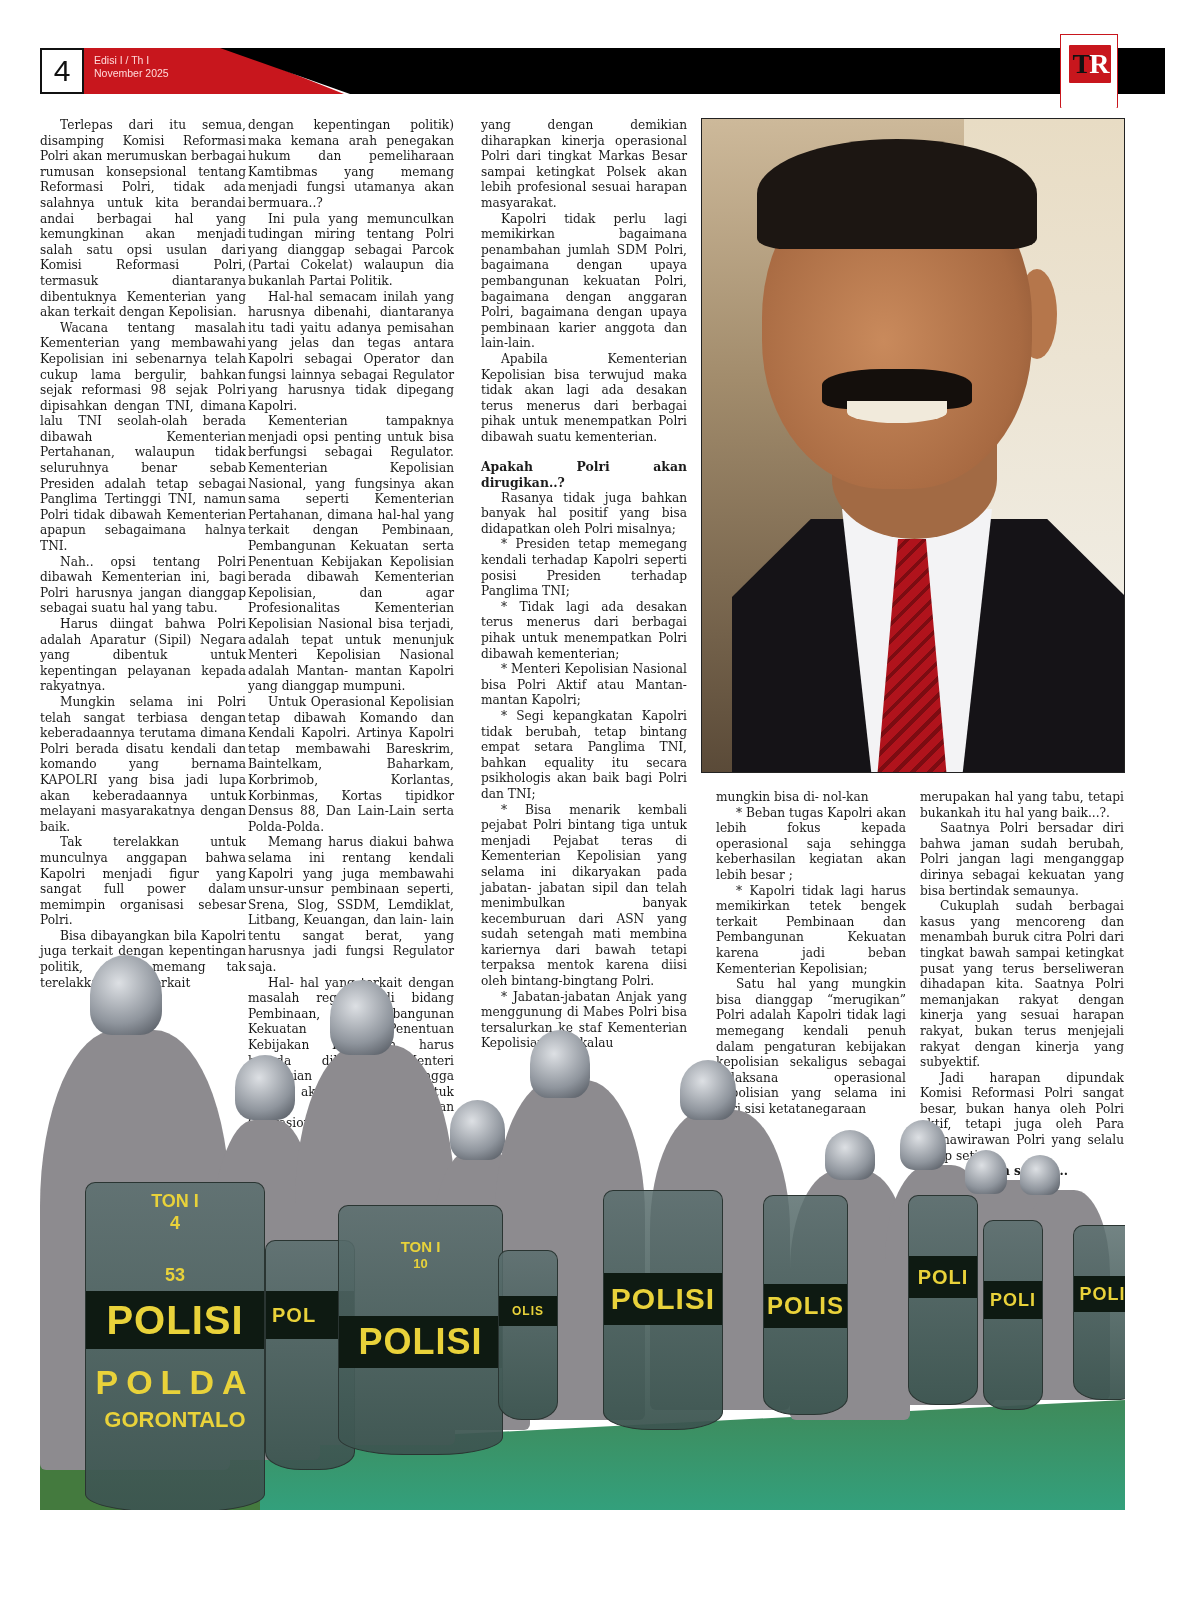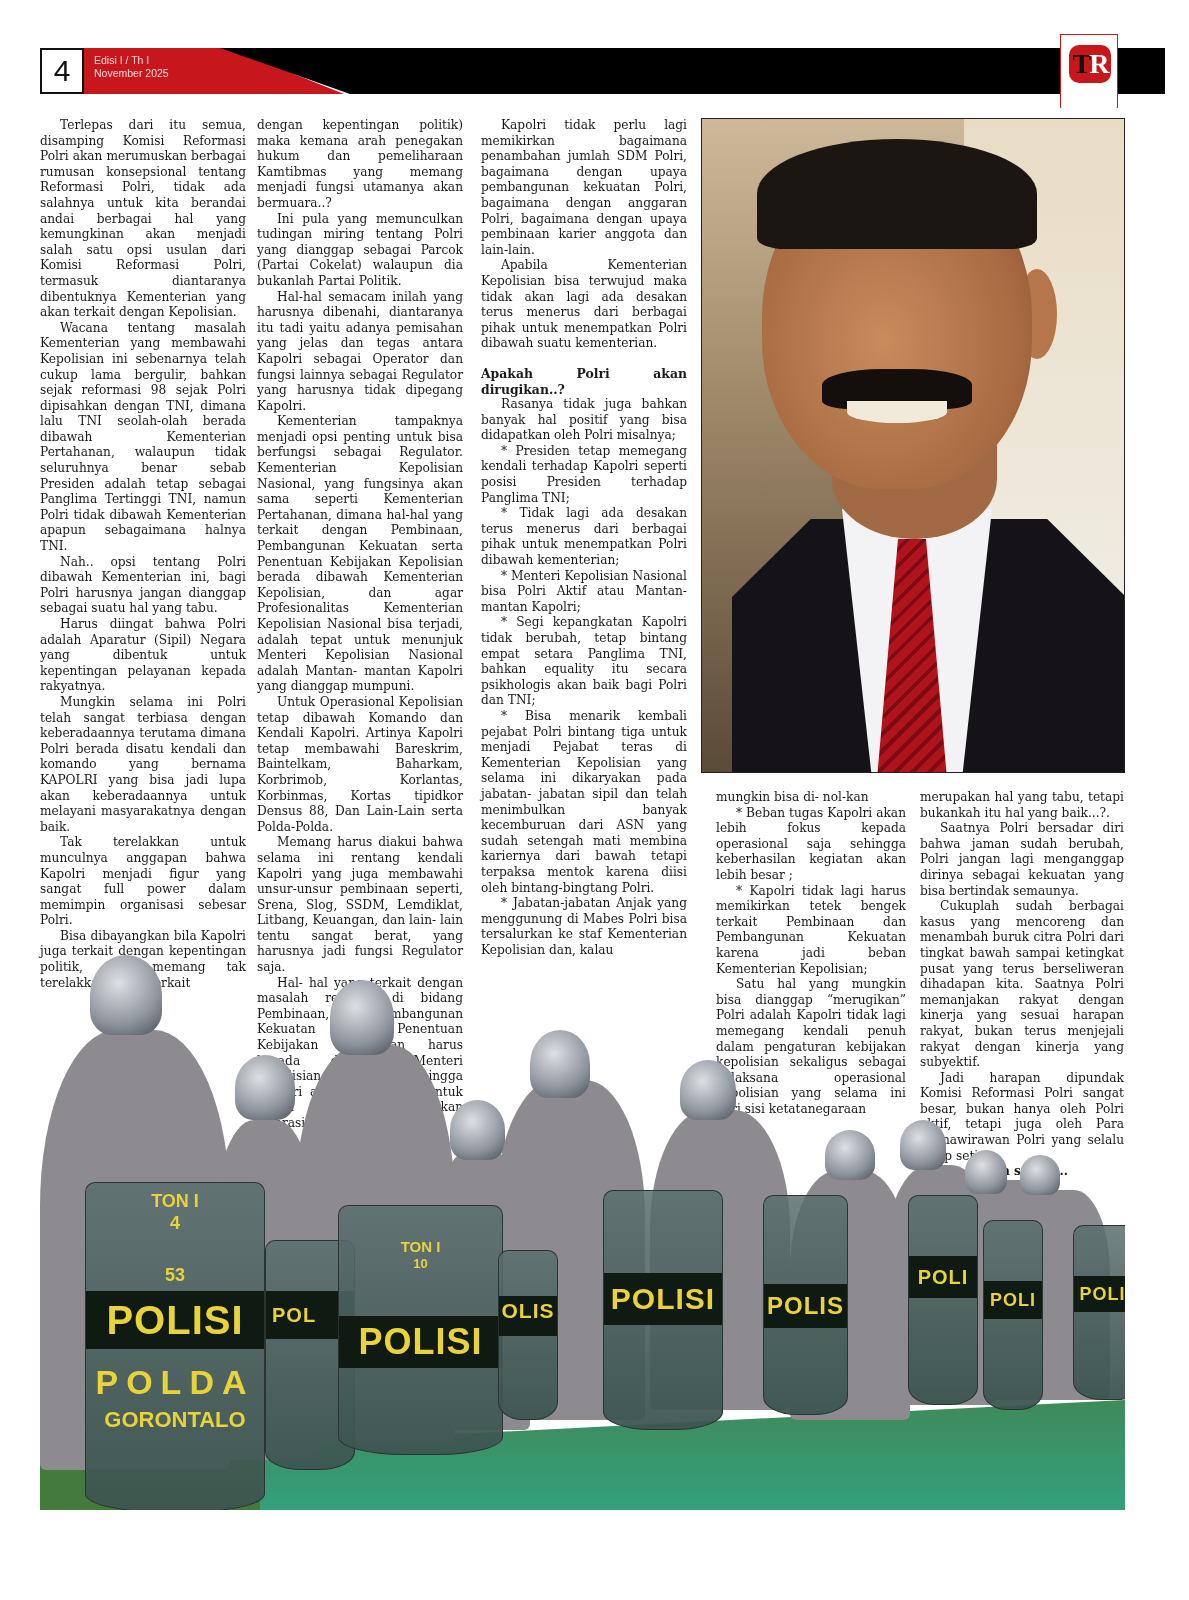--- a/index.html
+++ b/index.html
@@ -10,31 +10,31 @@
   .page-num { position: absolute; left: 0; top: 0; width: 44px; height: 46px; border: 2px solid #111; background:#fff;
               font-family: "Liberation Sans", sans-serif; font-size: 30px; text-align: center; line-height: 42px; color:#111; }
   .band-black { position: absolute; left: 180px; top: 0; width: 945px; height: 46px; background: #000;
                 clip-path: polygon(0 0, 100% 0, 100% 100%, 130px 100%); }
   .band-red-tri { position: absolute; left: 44px; top: 0; width: 260px; height: 46px; background:#c8161d;
                   clip-path: polygon(0 0, 145px 0, 260px 100%, 0 100%); }
   .edition { position: absolute; left: 54px; top: 6px; font-family: "Liberation Sans", sans-serif; font-size: 10.5px;
              color: #ffd9d9; line-height: 13px; }
   .logo { position: absolute; left: 1060px; top: 34px; width: 58px; height: 74px; background: #fff; border: 1px solid #c8161d;
           clip-path: polygon(0 0, 100% 0, 100% 100%, 50% 82%, 0 100%); }
-  .logo-box { position: absolute; left: 8px; top: 10px; width: 42px; height: 38px; background: #c8161d; border-radius: 10px;
+  .logo-box { position: absolute; left: 8px; top: 10px; width: 42px; height: 38px; background: #c8161d; border-radius: 1px;
               font-family: "Liberation Serif", serif; font-weight: bold; font-size: 28px; line-height: 38px; text-align: center; letter-spacing: -2px; }
   .logo-t { color: #111; } .logo-r { color: #fff; }
 
   
   .col { position: absolute; font-size: 12.2px; line-height: 15.6px; text-align: justify; hyphens: manual; }
   .col p { text-indent: 20px; }
   .col p.noindent { text-indent: 0; }
   .col h3 { font-size: 12.4px; font-weight: bold; text-indent: 0; margin-top: 14px; line-height: 15.6px; }
   .c1 { left: 40px; top: 118px; width: 206px; }
-  .c2 { left: 257px; top: 118px; width: 206px; }
+  .c2 { left: 248px; top: 118px; width: 206px; }
   .c3 { left: 481px; top: 118px; width: 206px; }
   .c4 { left: 716px; top: 790px; width: 190px; }
   .c5 { left: 920px; top: 790px; width: 204px; }
   .bold-end { font-weight: bold; text-align: right; text-indent: 0 !important; padding-right: 56px; }
 
   
   .photo-man { position: absolute; left: 701px; top: 118px; width: 424px; height: 655px; overflow: hidden;
                background: linear-gradient(180deg,#cdb99a 0%,#a28c6c 40%,#5a4a38 100%); border: 1px solid #222; }
   .bg-light { position:absolute; right:0; top:0; width:160px; height:480px; background: linear-gradient(180deg,#e8dcc4,#f0ece2); }
   .suit { position:absolute; left: 30px; top: 400px; width: 394px; height: 260px; background: #151317;
@@ -91,20 +91,21 @@
   <p class="noindent">dengan kepentingan politik) maka kemana arah penegakan hukum dan pemeliharaan Kamtibmas yang memang menjadi fungsi utamanya akan bermuara..?</p>
   <p>Ini pula yang memunculkan tudingan miring tentang Polri yang dianggap sebagai Parcok (Partai Cokelat) walaupun dia bukanlah Partai Politik.</p>
   <p>Hal-hal semacam inilah yang harusnya dibenahi, diantaranya itu tadi yaitu adanya pemisahan yang jelas dan tegas antara Kapolri sebagai Operator dan fungsi lainnya sebagai Regulator yang harusnya tidak dipegang Kapolri.</p>
   <p>Kementerian tampaknya menjadi opsi penting untuk bisa berfungsi sebagai Regulator. Kementerian Kepolisian Nasional, yang fungsinya akan sama seperti Kementerian Pertahanan, dimana hal-hal yang terkait dengan Pembinaan, Pembangunan Kekuatan serta Penentuan Kebijakan Kepolisian berada dibawah Kementerian Kepolisian, dan agar Profesionalitas Kementerian Kepolisian Nasional bisa terjadi, adalah tepat untuk menunjuk Menteri Kepolisian Nasional adalah Mantan- mantan Kapolri yang dianggap mumpuni.</p>
   <p>Untuk Operasional Kepolisian tetap dibawah Komando dan Kendali Kapolri. Artinya Kapolri tetap membawahi Bareskrim, Baintelkam, Baharkam, Korbrimob, Korlantas, Korbinmas, Kortas tipidkor Densus 88, Dan Lain-Lain serta Polda-Polda.</p>
   <p>Memang harus diakui bahwa selama ini rentang kendali Kapolri yang juga membawahi unsur-unsur pembinaan seperti, Srena, Slog, SSDM, Lemdiklat, Litbang, Keuangan, dan lain- lain tentu sangat berat, yang harusnya jadi fungsi Regulator saja.</p>
   <p>Hal- hal yang terkait dengan masalah regulasi di bidang Pembinaan, Pembangunan Kekuatan serta Penentuan Kebijakan Kepolisian harus berada dibawah Menteri Kepolisian Nasional, sehingga Kapolri akan lebih fokus untuk murni menggerakkan Operasional Kepolisian,</p>
 </div>
 
 <div class="col c3">
+  <p class="noindent">yang dengan demikian diharapkan kinerja operasional Polri dari tingkat Markas Besar sampai ketingkat Polsek akan lebih profesional sesuai harapan masyarakat.</p>
   <p>Kapolri tidak perlu lagi memikirkan bagaimana penambahan jumlah SDM Polri, bagaimana dengan upaya pembangunan kekuatan Polri, bagaimana dengan anggaran Polri, bagaimana dengan upaya pembinaan karier anggota dan lain-lain.</p>
   <p>Apabila Kementerian Kepolisian bisa terwujud maka tidak akan lagi ada desakan terus menerus dari berbagai pihak untuk menempatkan Polri dibawah suatu kementerian.</p>
   <h3>Apakah Polri akan dirugikan..?</h3>
   <p>Rasanya tidak juga bahkan banyak hal positif yang bisa didapatkan oleh Polri misalnya;</p>
   <p>* Presiden tetap memegang kendali terhadap Kapolri seperti posisi Presiden terhadap Panglima TNI;</p>
   <p>* Tidak lagi ada desakan terus menerus dari berbagai pihak untuk menempatkan Polri dibawah kementerian;</p>
   <p>* Menteri Kepolisian Nasional bisa Polri Aktif atau Mantan-mantan Kapolri;</p>
   <p>* Segi kepangkatan Kapolri tidak berubah, tetap bintang empat setara Panglima TNI, bahkan equality itu secara psikhologis akan baik bagi Polri dan TNI;</p>
   <p>* Bisa menarik kembali pejabat Polri bintang tiga untuk menjadi Pejabat teras di Kementerian Kepolisian yang selama ini dikaryakan pada jabatan- jabatan sipil dan telah menimbulkan banyak kecemburuan dari ASN yang sudah setengah mati membina kariernya dari bawah tetapi terpaksa mentok karena diisi oleh bintang-bingtang Polri.</p>
   <p>* Jabatan-jabatan Anjak yang menggunung di Mabes Polri bisa tersalurkan ke staf Kementerian Kepolisian dan, kalau</p>
@@ -173,21 +174,21 @@
   </div>
   <div class="shield" style="left:182px;top:290px;width:90px;height:230px;">
     <div class="shield-band" style="top:50px;height:48px;font-size:20px;line-height:48px;text-align:left;padding-left:6px;overflow:hidden;">POL</div>
   </div>
   <div class="shield" style="left:255px;top:255px;width:165px;height:250px;">
     <div class="shield-text" style="top:32px;font-size:15px;">TON I</div>
     <div class="shield-text" style="top:50px;font-size:13px;">10</div>
     <div class="shield-band" style="top:110px;height:52px;font-size:36px;line-height:52px;">POLISI</div>
   </div>
   <div class="shield" style="left:415px;top:300px;width:60px;height:170px;">
-    <div class="shield-band" style="top:45px;height:40px;font-size:21px;line-height:30px;overflow:hidden;">OLIS</div>
+    <div class="shield-band" style="top:45px;height:30px;font-size:12px;line-height:30px;overflow:hidden;">OLIS</div>
   </div>
   <div class="shield" style="left:520px;top:240px;width:120px;height:240px;">
     <div class="shield-band" style="top:82px;height:52px;font-size:30px;line-height:52px;overflow:hidden;">POLISI</div>
   </div>
   <div class="shield" style="left:680px;top:245px;width:85px;height:220px;">
     <div class="shield-band" style="top:88px;height:44px;font-size:24px;line-height:44px;overflow:hidden;">POLIS</div>
   </div>
   <div class="shield" style="left:825px;top:245px;width:70px;height:210px;">
     <div class="shield-band" style="top:60px;height:42px;font-size:20px;line-height:42px;overflow:hidden;">POLI</div>
   </div>

